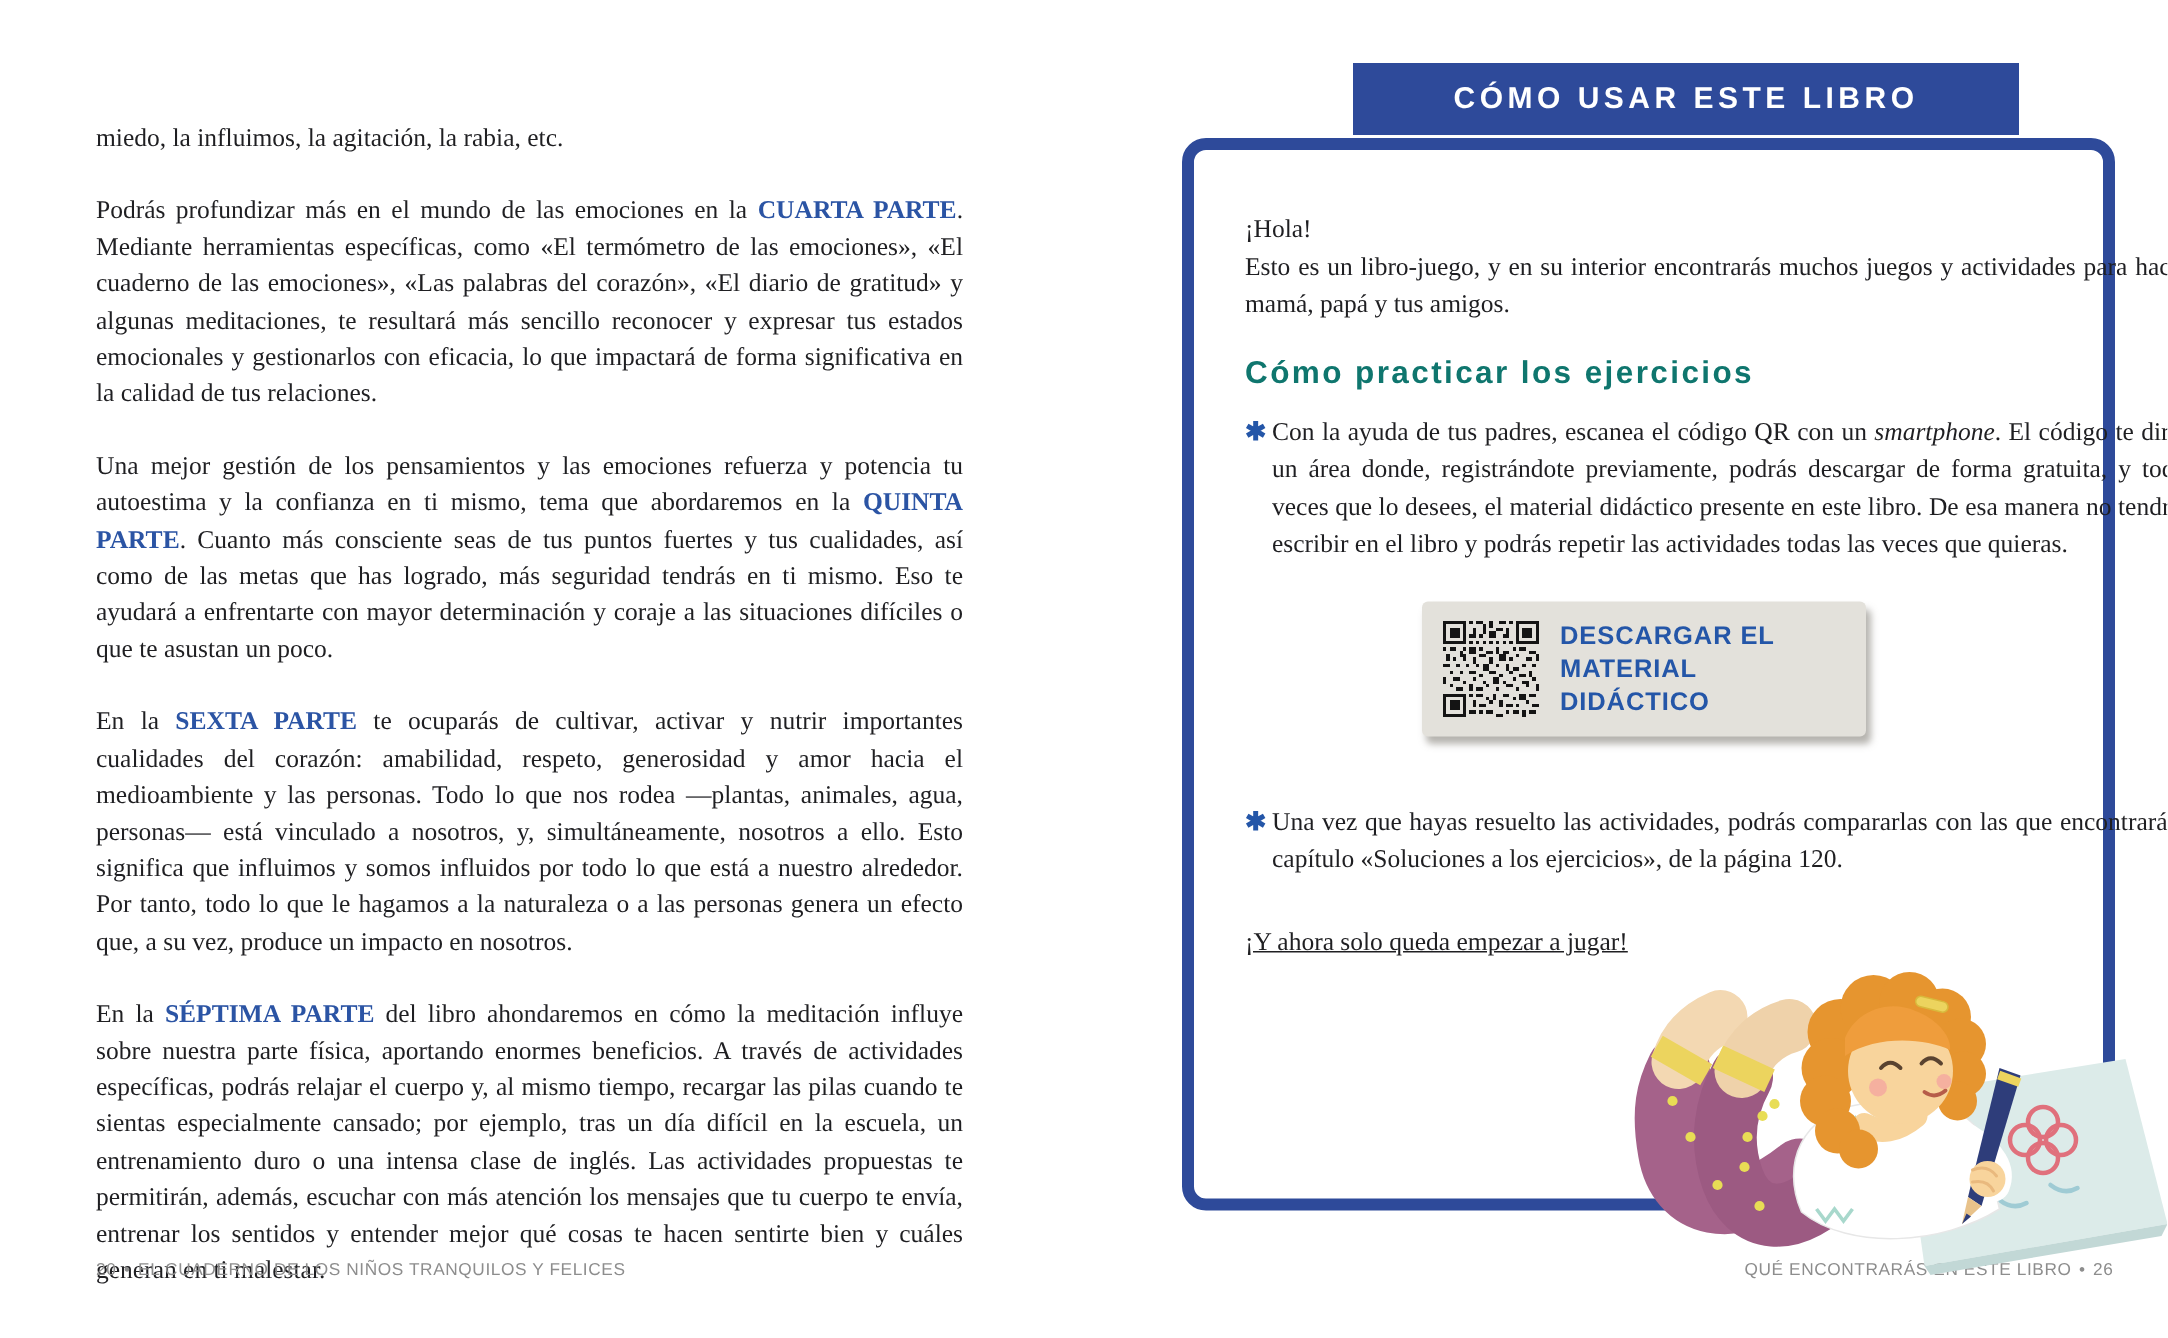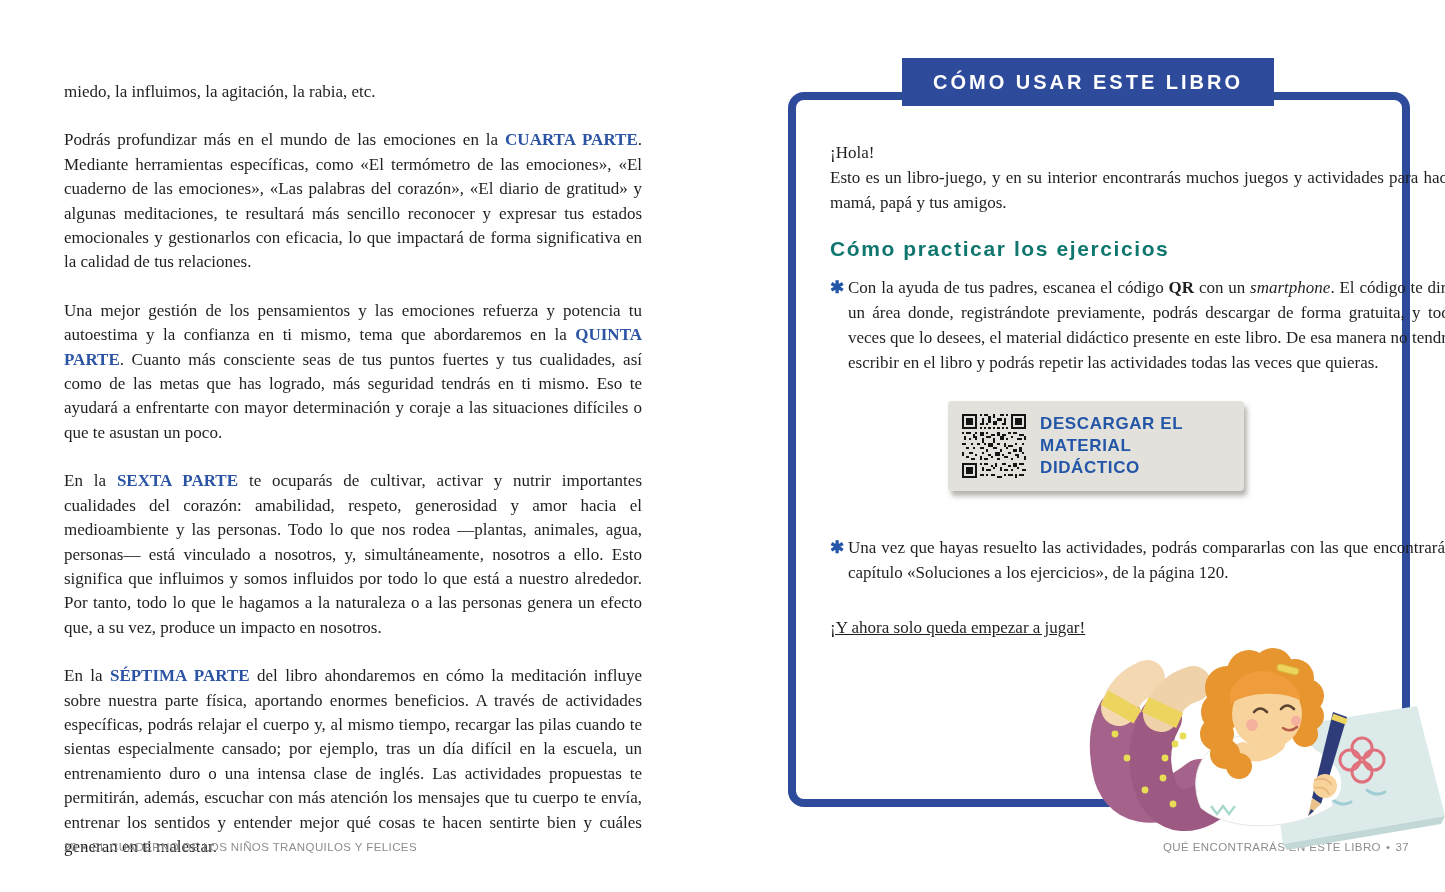--- a/index.html
+++ b/index.html
@@ -3,34 +3,34 @@
 <meta charset="utf-8">
 <style>
   html,body{margin:0;padding:0;background:#ffffff;}
   .spread{position:relative;width:1445px;height:892px;background:#ffffff;overflow:hidden;
           font-family:"Liberation Serif", serif;color:#1f1f22;}
 
   
   .left-text{position:absolute;left:64px;top:80px;width:578px;}
   .left-text p{margin:0 0 24px 0;font-size:17px;line-height:24.4px;text-align:justify;}
   .seg-part{font-weight:bold;color:#2b54a4;}
-  .seg-bold{font-weight:bold;}
+  .seg-bold{font-weight:normal;}
   .seg-italic{font-style:italic;}
 
   
   .footer{position:absolute;top:841px;font-family:"Liberation Sans", sans-serif;
           font-size:11.5px;letter-spacing:.4px;color:#8d8d8d;}
   .footer-left{left:64px;}
   .footer-right{right:36px;text-align:right;}
   .footer .dot{margin:0 5px;color:#8d8d8d;}
 
   
   .frame{position:absolute;left:788px;top:92px;width:622px;height:715px;
          border:8px solid #2e4a9a;border-radius:16px;box-sizing:border-box;z-index:1;}
-  .banner{position:absolute;left:902px;top:58px;width:372px;height:48px;background:#2e4a9a;
+  .banner{position:absolute;left:902px;top:42px;width:444px;height:48px;background:#2e4a9a;
           display:flex;align-items:center;justify-content:center;z-index:3;}
   .banner span{font-family:"Liberation Sans", sans-serif;font-weight:bold;font-size:20px;
                letter-spacing:3px;color:#ffffff;}
 
   .panel-content{position:absolute;left:788px;top:92px;width:748px;box-sizing:border-box;
                  padding:48px 46px 0 42px;z-index:2;}
   .panel-content p{margin:0;font-size:17px;line-height:25px;text-align:justify;}
   .section-heading{margin-top:22px;font-family:"Liberation Sans", sans-serif;font-weight:bold;
                    font-size:21px;letter-spacing:1.6px;color:#0f766e;}
   .bullet{display:flex;margin-top:14px;}
@@ -289,16 +289,16 @@
       <path d="M239,104 q 6,-7 13,0" fill="none" stroke="#5a4330" stroke-width="2.6" stroke-linecap="round"></path>
       <path d="M266,101 q 6,-7 13,0" fill="none" stroke="#5a4330" stroke-width="2.6" stroke-linecap="round"></path>
       <path d="M268,120 q 7,5 14,-1" fill="none" stroke="#b65c49" stroke-width="2.6" stroke-linecap="round"></path>
       <circle cx="237" cy="117" r="6" fill="#f5a9a0" opacity=".85"></circle>
       <circle cx="281" cy="113" r="5" fill="#f5a9a0" opacity=".85"></circle>
       <rect x="262" y="58" width="22" height="7" rx="3.5" transform="rotate(14 273 61)" fill="#ecd45e" stroke="#d8b93c" stroke-width="1"></rect>
     </g>
   </svg>
 
   <div class="footer footer-right">
-    <span>QUÉ ENCONTRARÁS EN ESTE LIBRO</span><span class="dot">•</span><span>37</span>
+    <span>QUÉ ENCONTRARÁS EN ESTE LIBRO</span><span class="dot">•</span><span>26</span>
   </div>
 
 </div>
 
 </body></html>

